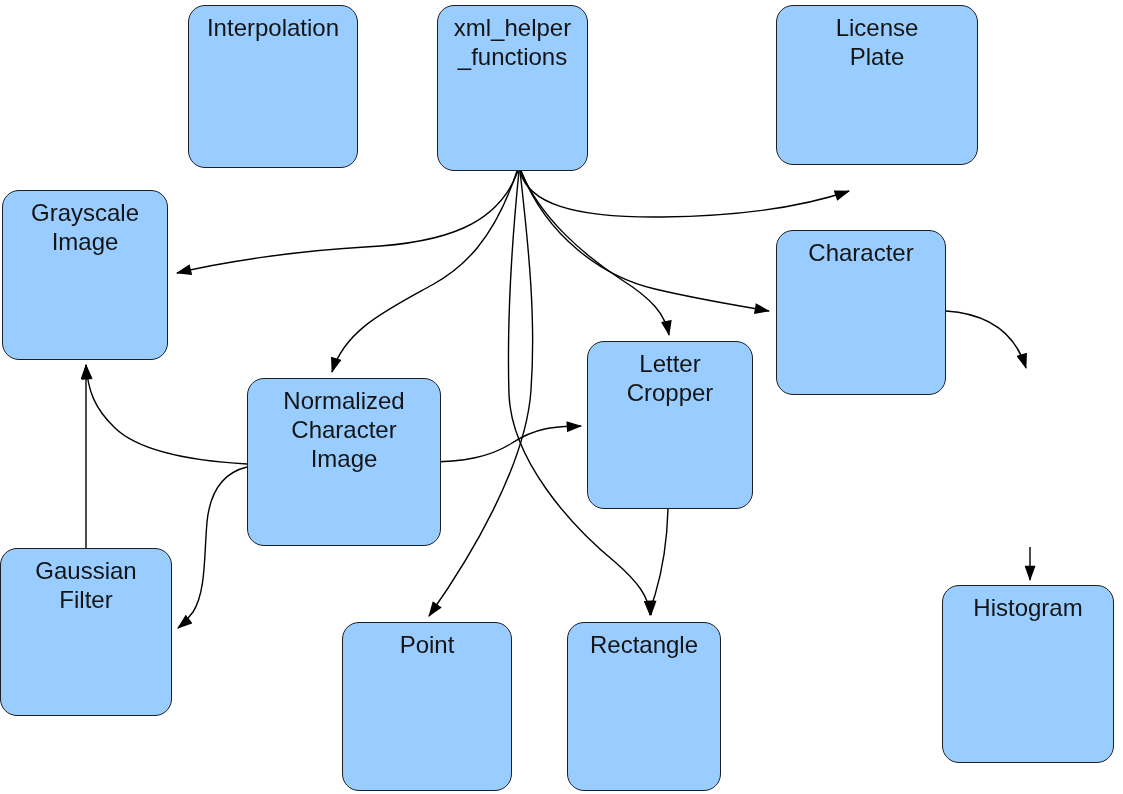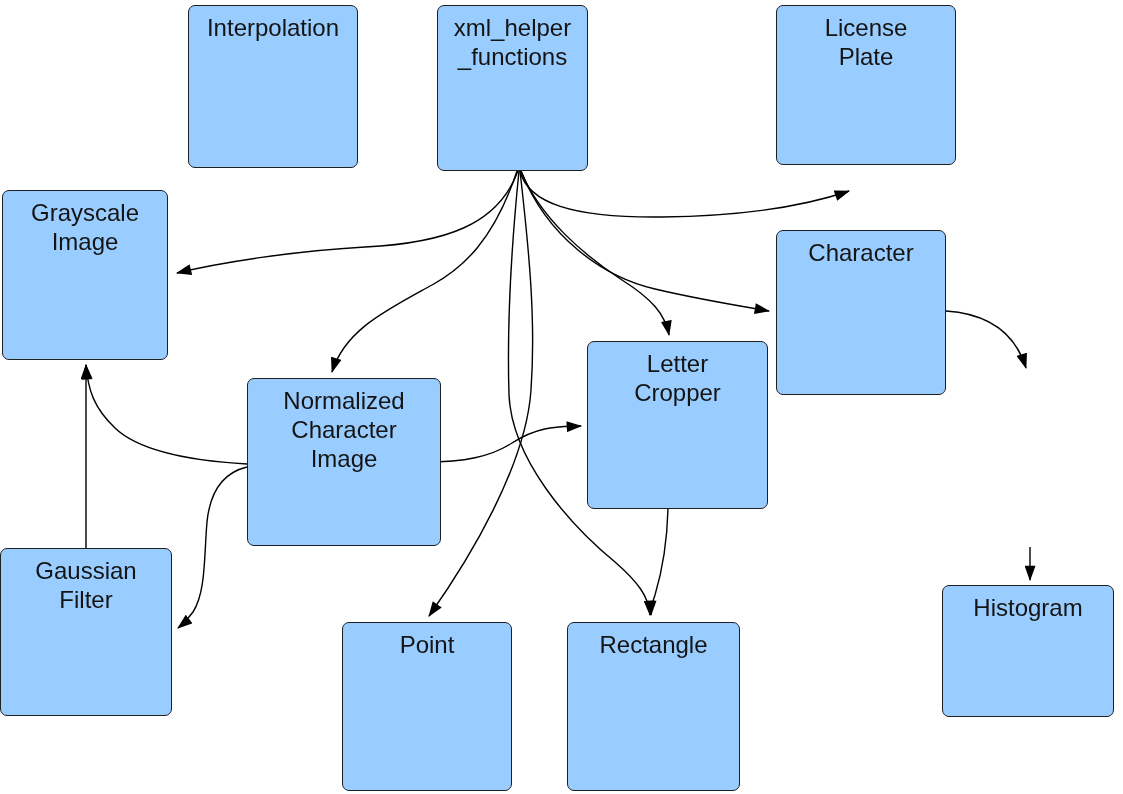--- a/index.html
+++ b/index.html
@@ -4,21 +4,21 @@
 <style>
   html,body{margin:0;padding:0;background:#fff;}
   .stage{
     position:relative;width:1123px;height:794px;background:#ffffff;
     font-family:"Liberation Sans",sans-serif;overflow:hidden;
   }
   svg.edge-layer{position:absolute;left:0;top:0;width:1123px;height:794px;}
   .edge{stroke:#000;stroke-width:1.4;fill:none;}
   .node{
     position:absolute;box-sizing:border-box;
-    background:#99ccff;border:1.6px solid #1f1f1f;border-radius:7px;
+    background:#99ccff;border:1.6px solid #1f1f1f;border-radius:17px;
     display:flex;justify-content:center;align-items:flex-start;
     padding-top:7px;color:#141414;font-size:24px;line-height:29px;
     text-align:center;cursor:default;
   }
   .node-label{white-space:pre-line;}
 </style>
 </head>
 <body>
 
 <div class="stage">
@@ -48,56 +48,56 @@
 
   <div class="node" style="left:188px;top:5px;width:170px;height:163px">
     <span class="node-label">Interpolation</span>
   </div>
 
   <div class="node" style="left:437px;top:5px;width:151px;height:166px">
     <span class="node-label">xml_helper
 _functions</span>
   </div>
 
-  <div class="node" style="left:776px;top:5px;width:180px;height:160px">
+  <div class="node" style="left:776px;top:5px;width:202px;height:160px">
     <span class="node-label">License
 Plate</span>
   </div>
 
   <div class="node" style="left:2px;top:190px;width:166px;height:170px">
     <span class="node-label">Grayscale
 Image</span>
   </div>
 
   <div class="node" style="left:776px;top:230px;width:170px;height:165px">
     <span class="node-label">Character</span>
   </div>
 
   <div class="node" style="left:247px;top:378px;width:194px;height:168px">
     <span class="node-label">Normalized
 Character
 Image</span>
   </div>
 
-  <div class="node" style="left:587px;top:341px;width:181px;height:168px">
+  <div class="node" style="left:587px;top:341px;width:166px;height:168px">
     <span class="node-label">Letter
 Cropper</span>
   </div>
 
 
   <div class="node" style="left:0px;top:548px;width:172px;height:168px">
     <span class="node-label">Gaussian
 Filter</span>
   </div>
 
   <div class="node" style="left:342px;top:622px;width:170px;height:169px">
     <span class="node-label">Point</span>
   </div>
 
-  <div class="node" style="left:567px;top:622px;width:173px;height:169px">
+  <div class="node" style="left:567px;top:622px;width:154px;height:169px">
     <span class="node-label">Rectangle</span>
   </div>
 
-  <div class="node" style="left:942px;top:585px;width:172px;height:132px">
+  <div class="node" style="left:942px;top:585px;width:172px;height:178px">
     <span class="node-label">Histogram</span>
   </div>
 
 </div>
 
 </body></html>

